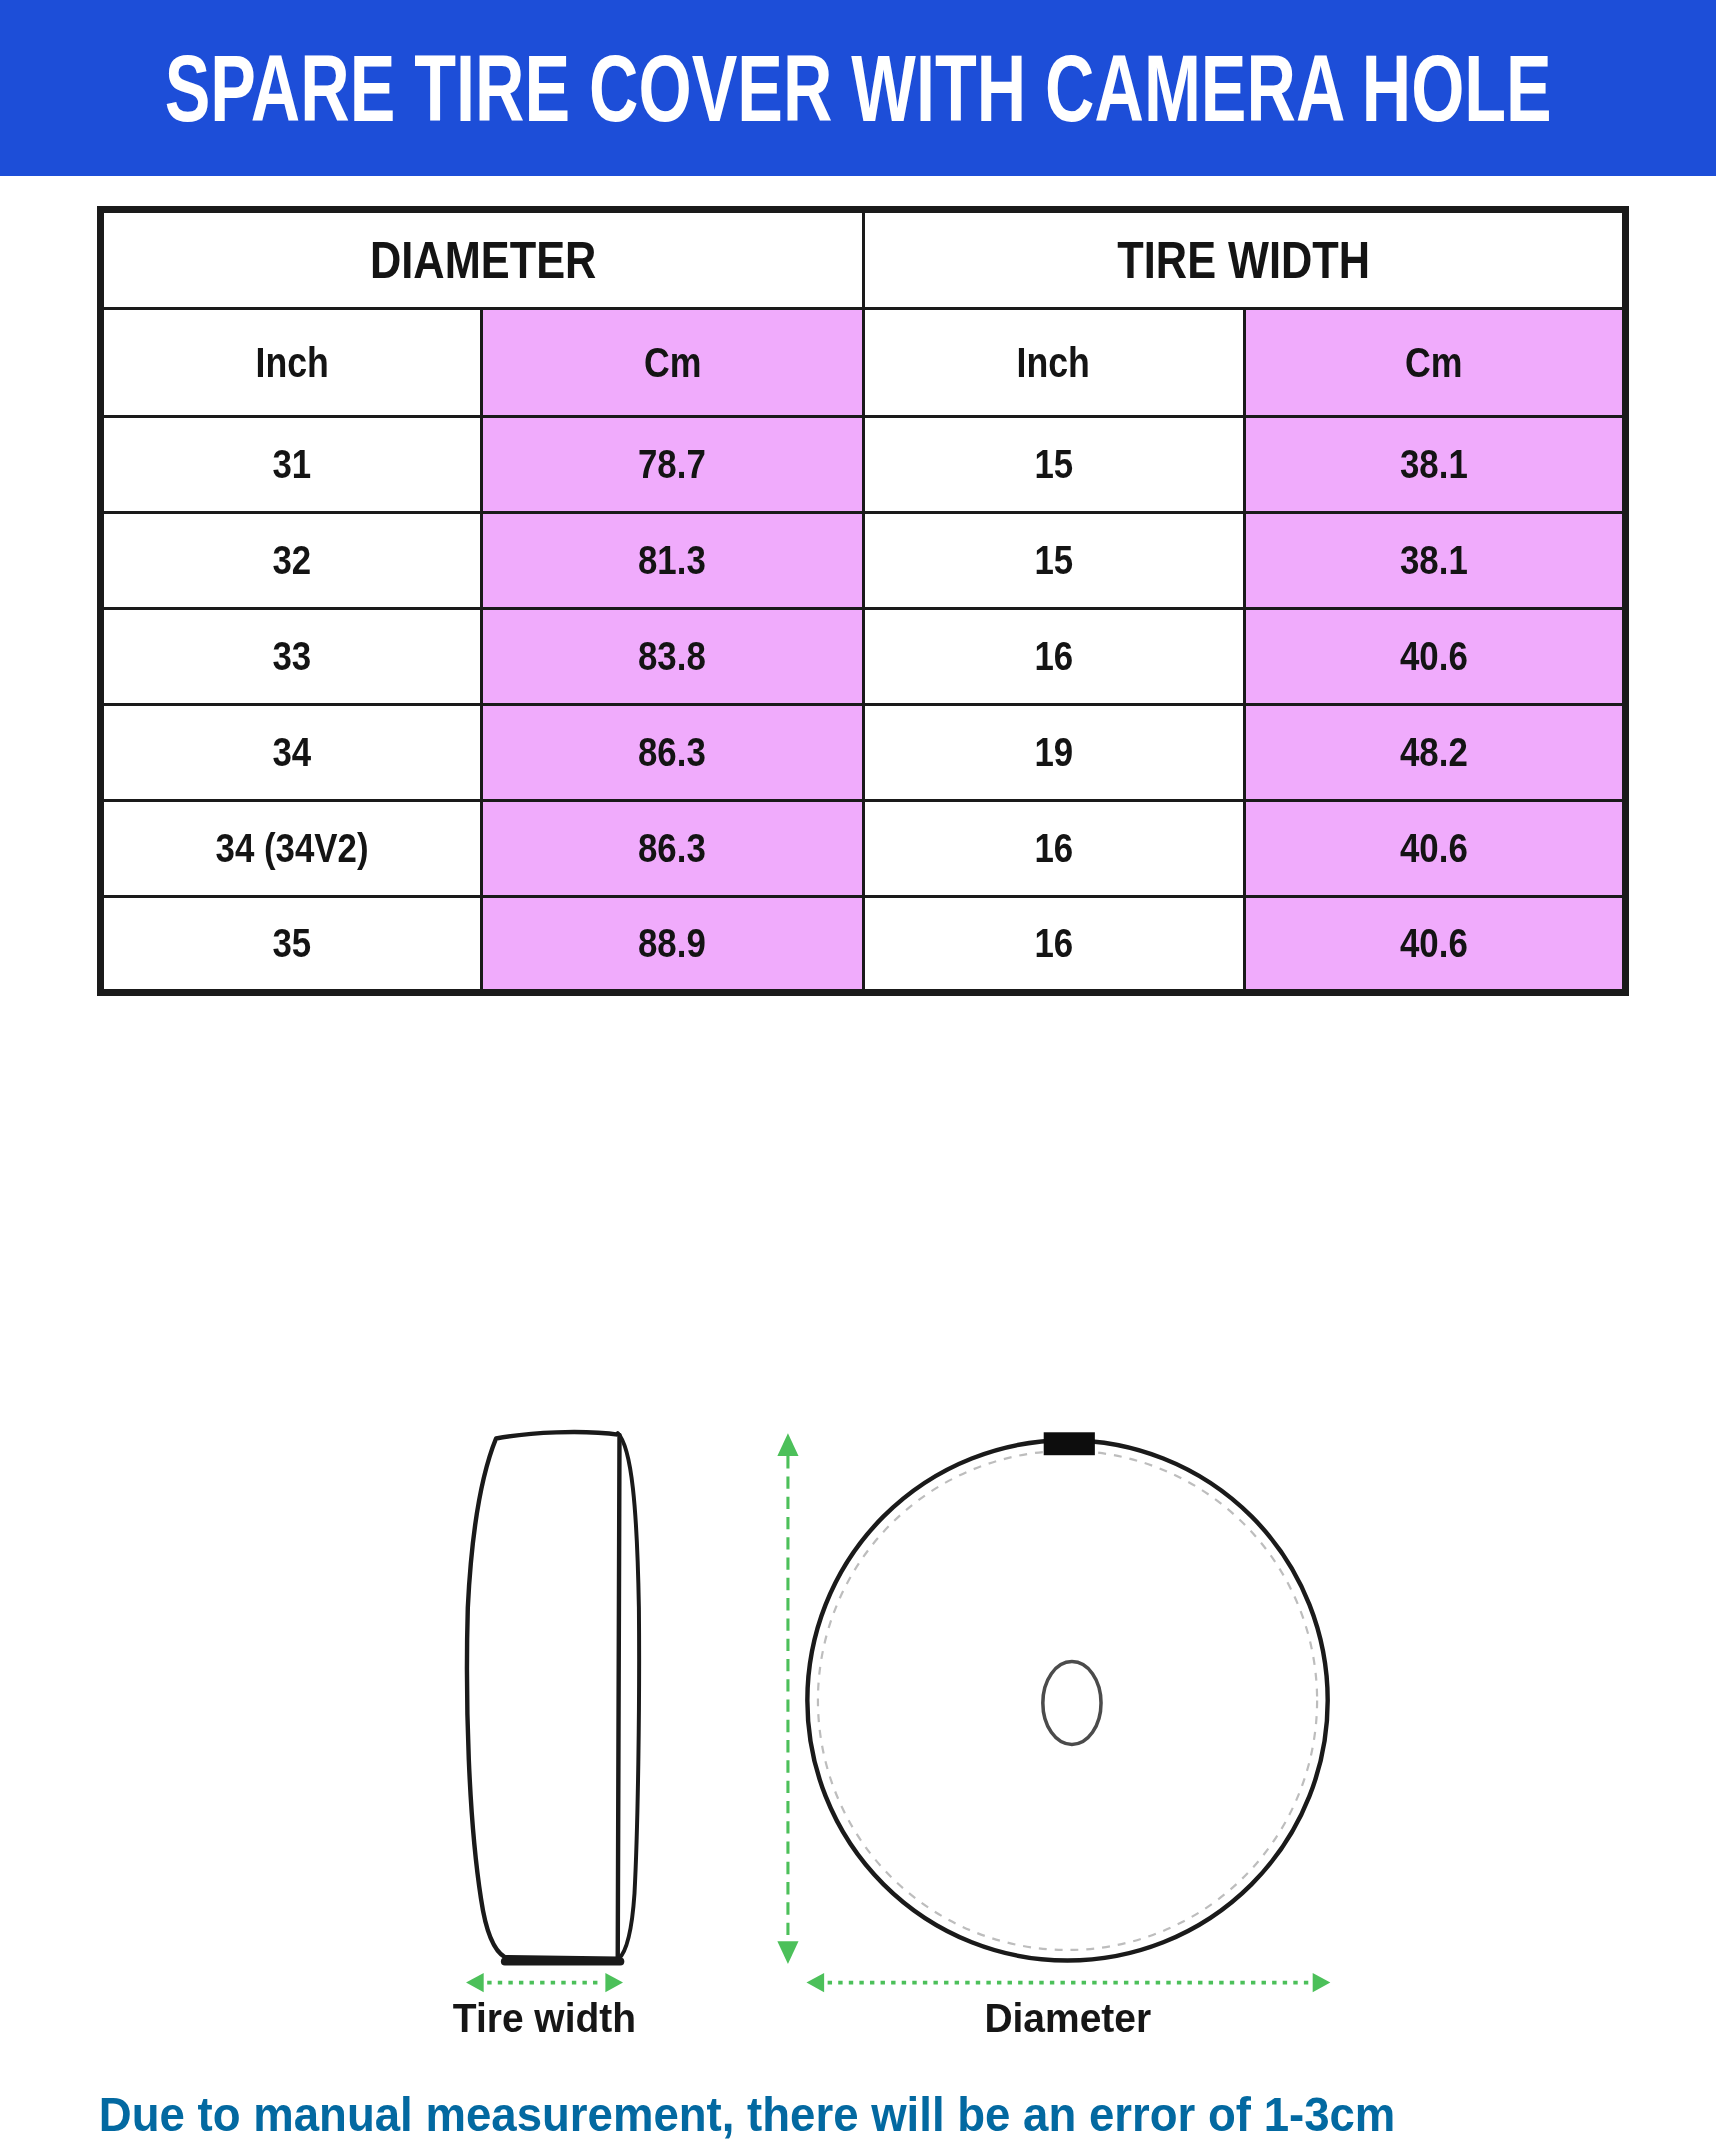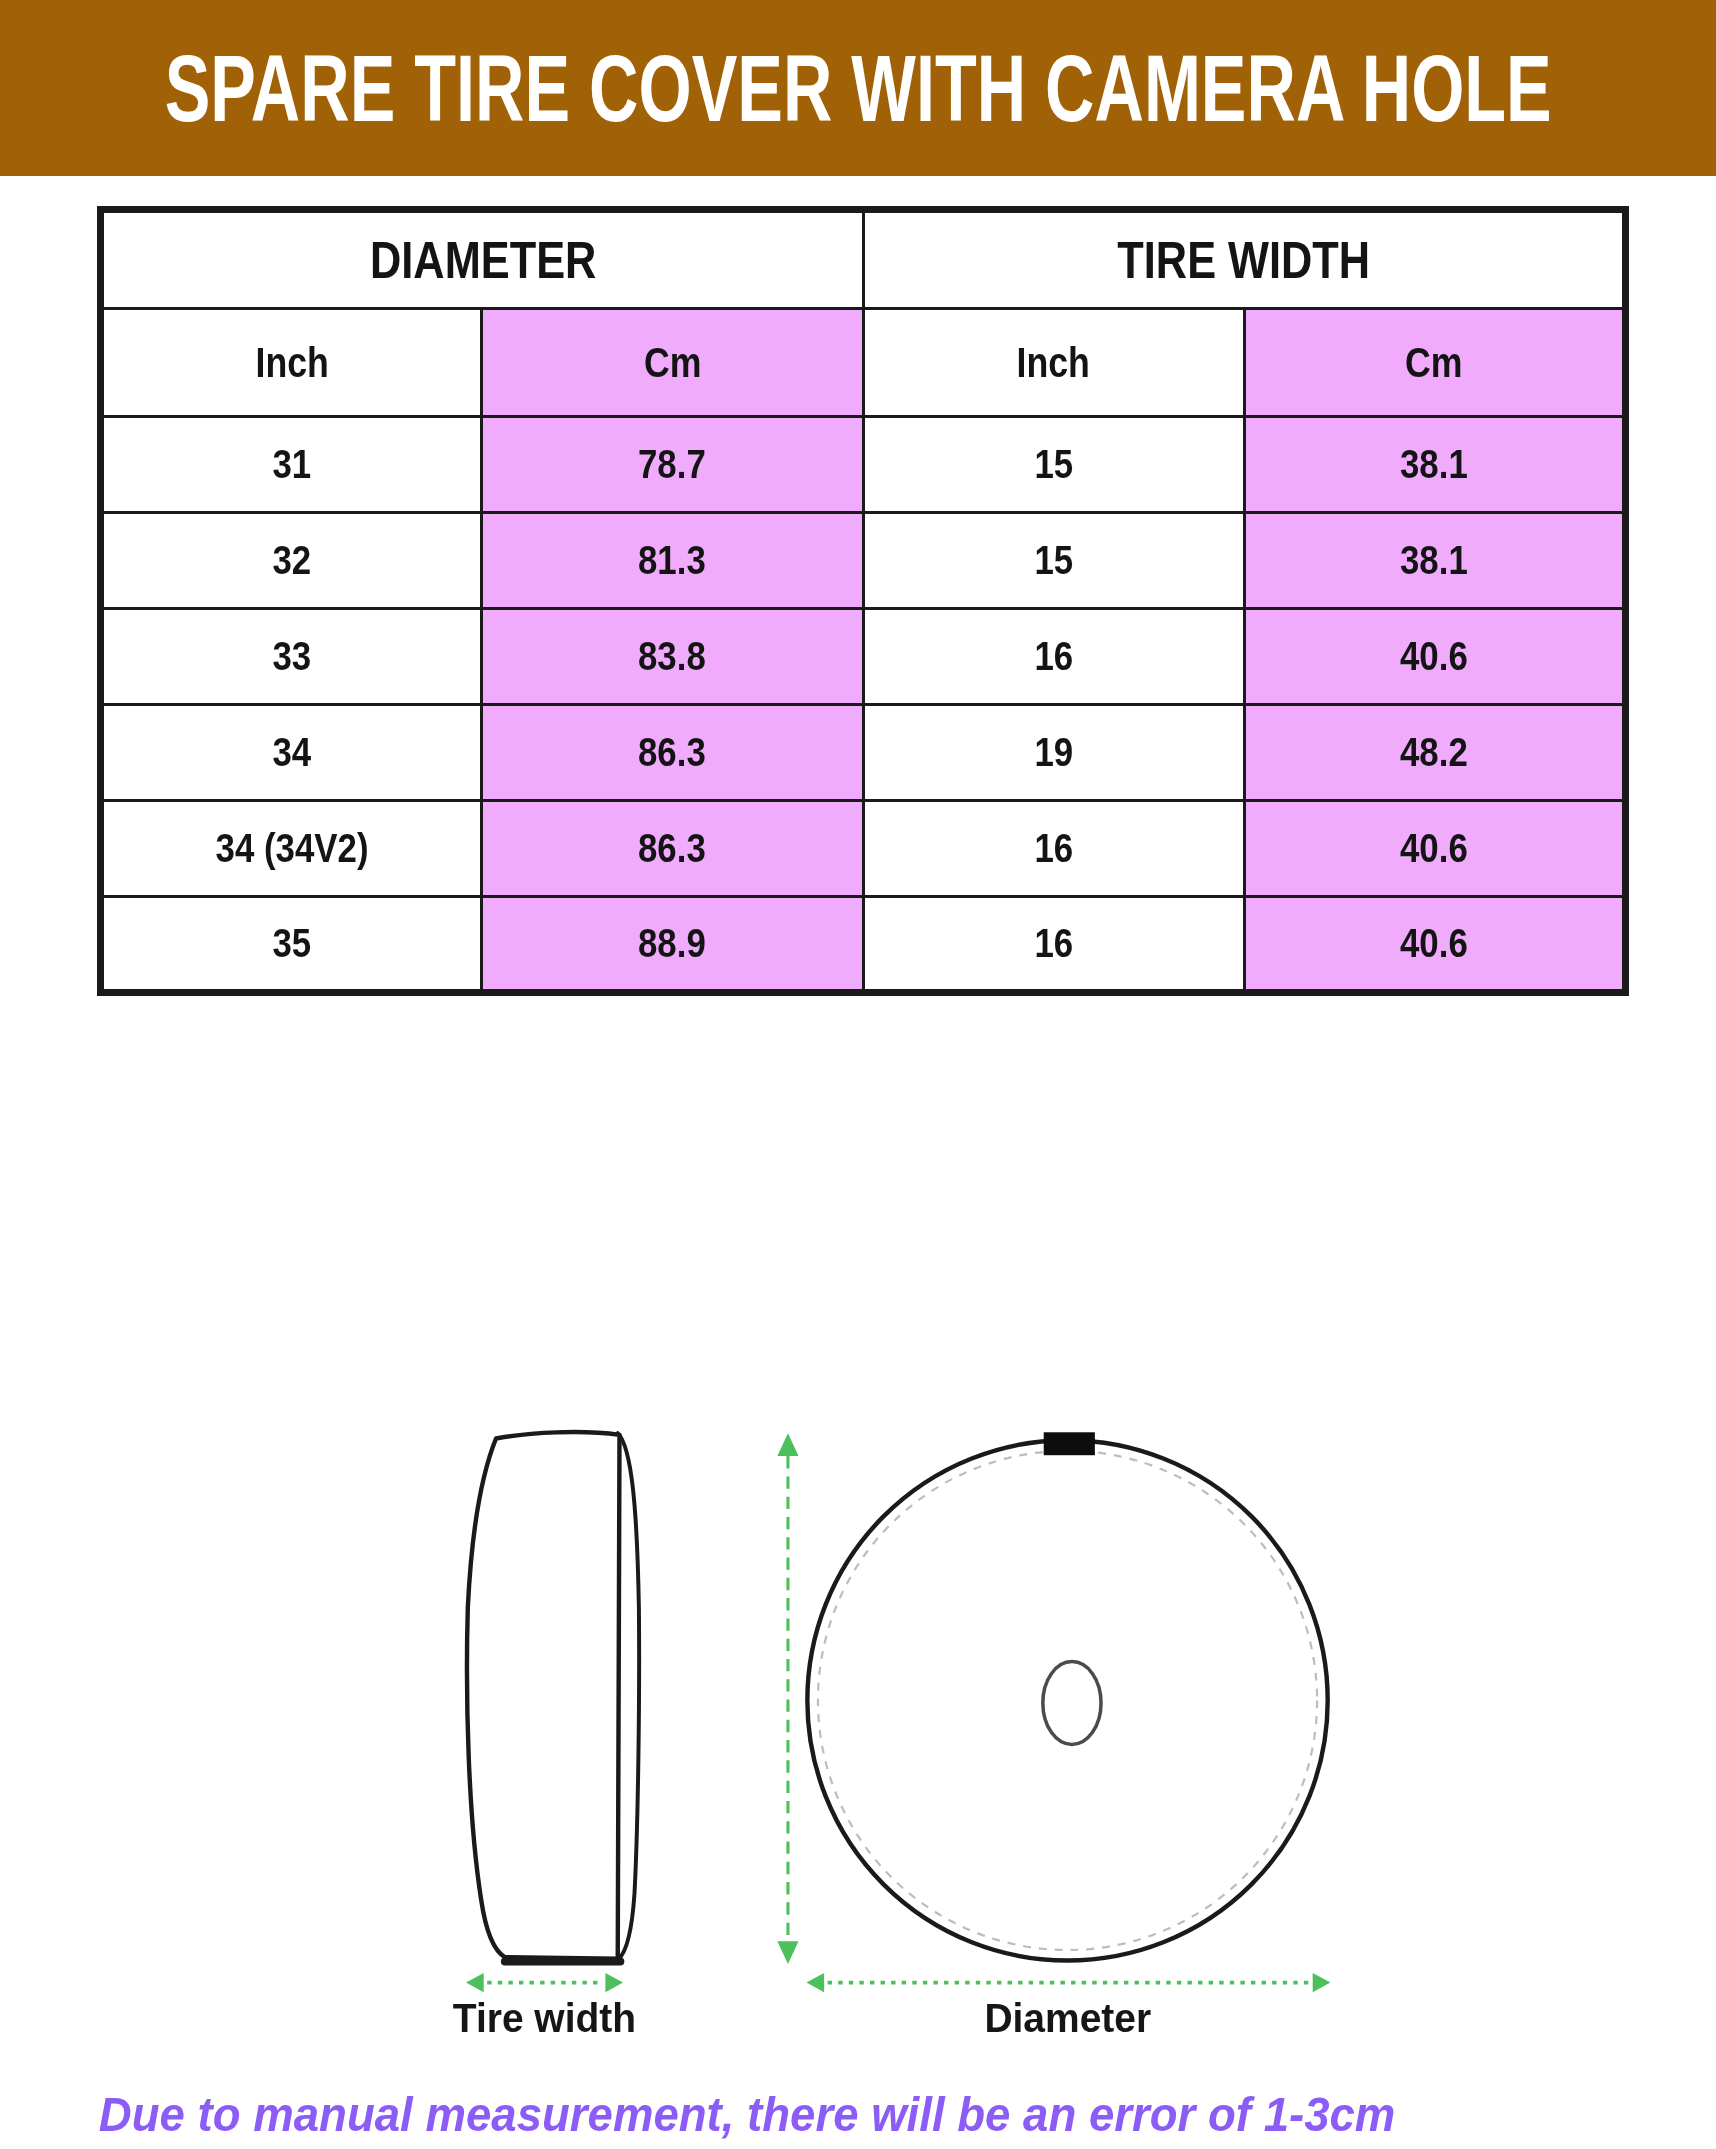--- a/index.html
+++ b/index.html
@@ -3,21 +3,21 @@
 <meta charset="utf-8">
 <style>
   html,body{margin:0;padding:0;background:#ffffff;}
   .page{
     position:relative;width:1717px;height:2149px;background:#ffffff;
     font-family:"Liberation Sans","DejaVu Sans",sans-serif;overflow:hidden;
   }
   
   .banner{
     position:absolute;left:0;top:0;width:1717px;height:176px;
-    background:#a16207;display:flex;align-items:center;justify-content:center;
+    background:#1d4ed8;display:flex;align-items:center;justify-content:center;
   }
   .banner .t{
     font-weight:bold;font-size:95px;color:#ffffff;
     transform:scaleX(.72);transform-origin:center;white-space:nowrap;
   }
   
   .size-table{
     position:absolute;left:97px;top:206px;width:1532px;
     border-collapse:collapse;table-layout:fixed;
     border:7px solid #1a1a1a;background:#ffffff;
@@ -39,21 +39,21 @@
   .dim-label{
     position:absolute;top:1995px;width:282px;text-align:center;
     font-size:41px;font-weight:bold;color:#161616;
   }
   .dim-label .t{transform:scaleX(.95)}
   #lbl-tire{left:403px}
   #lbl-dia{left:927px}
   
   .footnote{
     position:absolute;top:2086px;left:0;width:1495px;text-align:center;
-    font-size:49px;font-weight:bold;color:#8b5cf6;font-style:italic;
+    font-size:49px;font-weight:bold;color:#0369a1;
   }
   .footnote .t{transform:scaleX(.93)}
 </style>
 </head>
 <body>
 
 <div class="page">
 
   <div class="banner">
     <span class="t">SPARE TIRE COVER WITH CAMERA HOLE</span>

